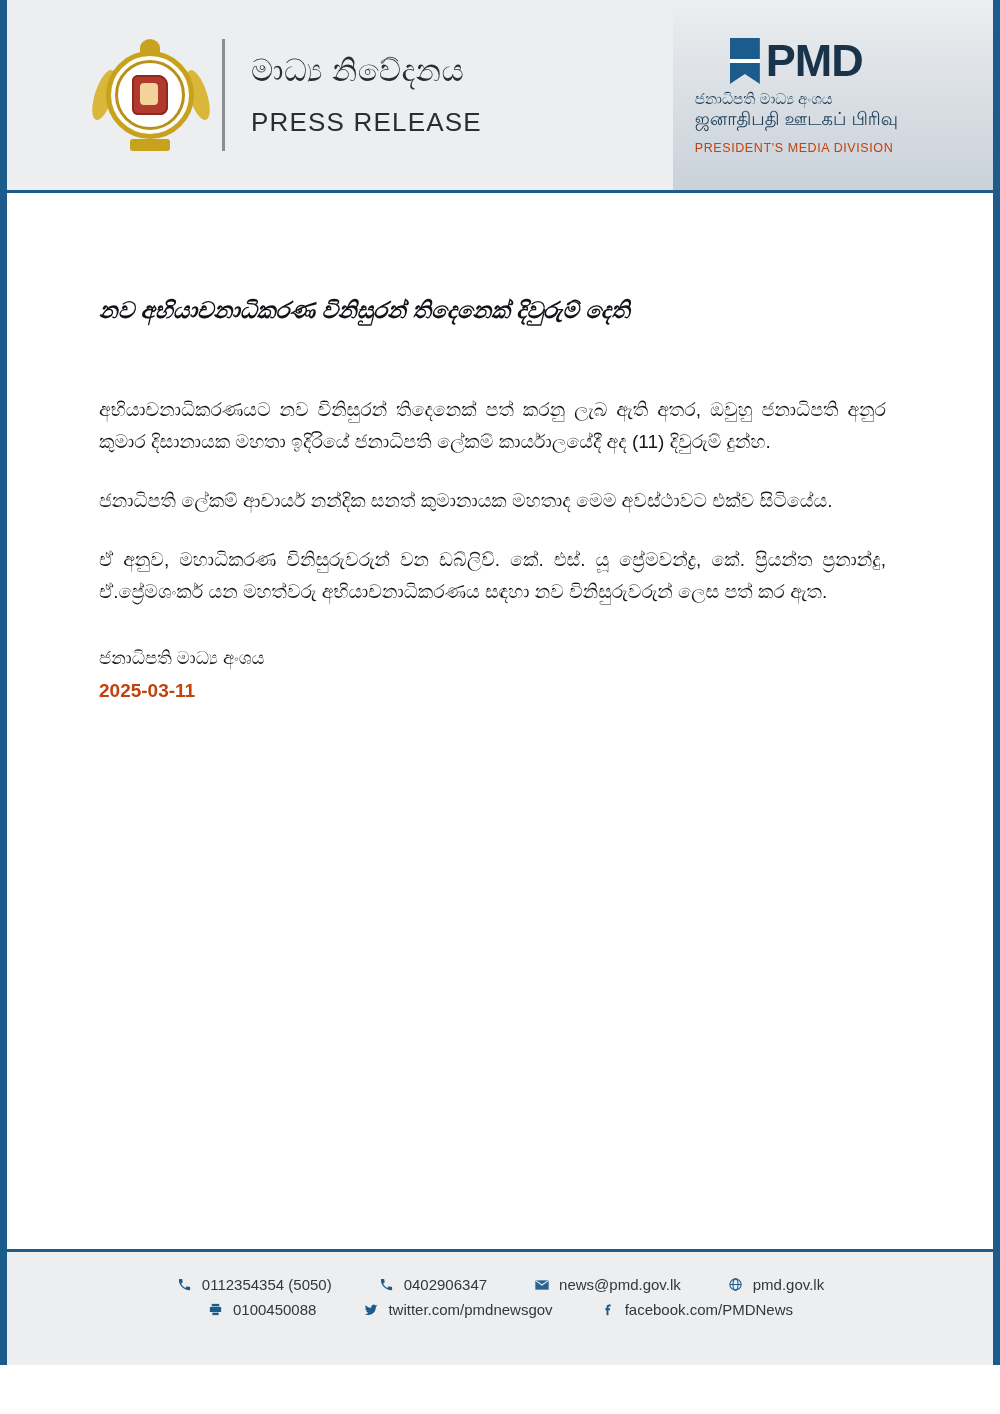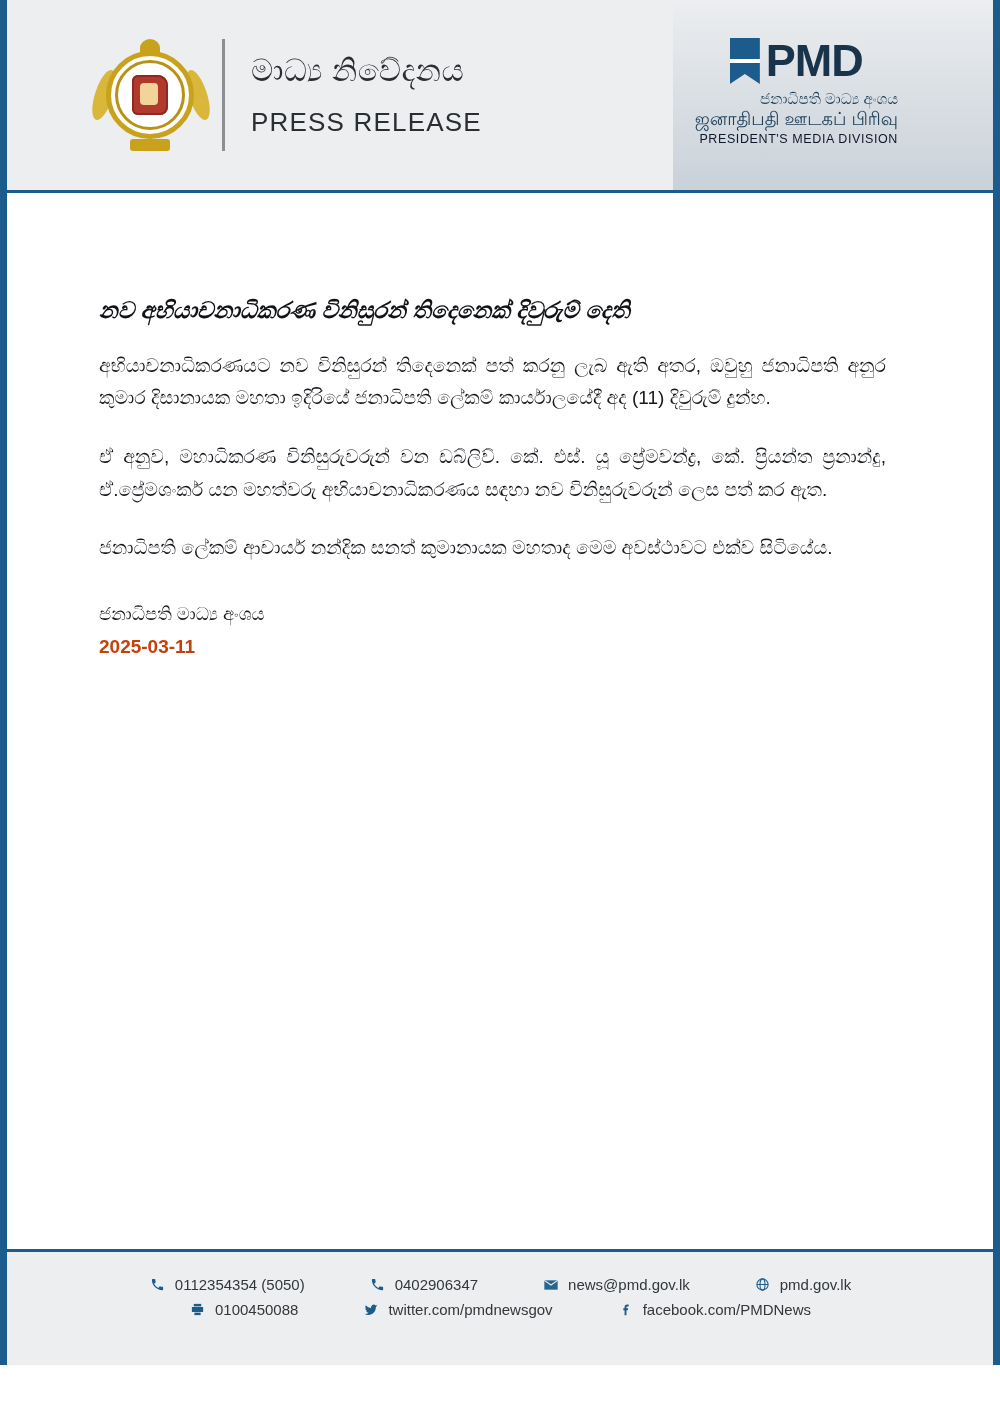--- a/index.html
+++ b/index.html
@@ -138,21 +138,21 @@
     color: #2a2d31;
     letter-spacing: 1.2px;
     margin-top: 17px;
   }
 
   
   .pmd {
     position: absolute;
     right: 95px;
     top: 38px;
-    text-align: right;
+    text-align: left;
     z-index: 2;
   }
   .pmd-top {
     display: flex;
     align-items: center;
     justify-content: center;
     gap: 6px;
   }
   .pmd-flag {
     width: 30px; height: 46px;
@@ -161,33 +161,33 @@
   }
   .pmd-word {
     font-size: 45px;
     font-weight: bold;
     color: #18334a;
     letter-spacing: -1px;
     line-height: 0.95;
   }
   .pmd-sub1 { font-size: 15px; color: #1b3c57; margin-top: 6px; }
   .pmd-sub2 { font-size: 18px; color: #1b3c57; margin-top: 1px; }
-  .pmd-sub3 { font-size: 12.5px; color: #0f172a; letter-spacing: 0.6px; margin-top: 0; }
+  .pmd-sub3 { font-size: 12.5px; color: #c2410c; letter-spacing: 0.6px; margin-top: 9px; }
 
   
   .content {
     padding: 100px 92px 0 92px;
   }
   .doc-title {
     font-size: 23px;
     font-weight: bold;
     font-style: italic;
     color: #111317;
     line-height: 1.5;
-    margin: 0 0 22px 0;
+    margin: 0 0 66px 0;
   }
   .para {
     font-size: 19px;
     color: #15181c;
     line-height: 1.72;
     text-align: justify;
     margin: 0 15px 26px 0;
   }
   .signature {
     font-size: 18px;
@@ -209,21 +209,21 @@
     height: 116px;
     background: #eceef0;
     border-top: 3px solid #1c5c8c;
     padding-top: 16px;
     box-sizing: border-box;
   }
   .footer-row {
     display: flex;
     justify-content: center;
     align-items: center;
-    gap: 64px;
+    gap: 46px;
     margin-top: 8px;
   }
   .fitem {
     display: flex;
     align-items: center;
     gap: 9px;
     font-size: 15px;
     color: #33373c;
     white-space: nowrap;
   }
@@ -270,22 +270,22 @@
       <div class="pmd-sub1">ජනාධිපති මාධ්‍ය අංශය</div>
       <div class="pmd-sub2">ஜனாதிபதி ஊடகப் பிரிவு</div>
       <div class="pmd-sub3">PRESIDENT'S MEDIA DIVISION</div>
     </div>
   </div>
 
   <div class="content">
     <h1 class="doc-title">නව අභියාචනාධිකරණ විනිසුරන් තිදෙනෙක් දිවුරුම් දෙති</h1>
 
     <p class="para">අභියාචනාධිකරණයට නව විනිසුරන් තිදෙනෙක් පත් කරනු ලැබ ඇති අතර, ඔවුහු ජනාධිපති අනුර කුමාර දිසානායක මහතා ඉදිරියේ ජනාධිපති ලේකම් කාර්යාලයේදී අද (11) දිවුරුම් දුන්හ.</p>
+    <p class="para">ජනාධිපති ලේකම් ආචාර්ය නන්දික සනත් කුමානායක මහතාද මෙම අවස්ථාවට එක්ව සිටියේය.</p>
     <p class="para">ඒ අනුව, මහාධිකරණ විනිසුරුවරුන් වන ඩබ්ලිව්. කේ. එස්. යූ ප්‍රේමවන්ද්‍ර,  කේ. ප්‍රියන්ත ප්‍රනාන්දු, ඒ.ප්‍රේමශංකර් යන මහත්වරු අභියාචනාධිකරණය සඳහා නව විනිසුරුවරුන් ලෙස පත් කර ඇත.</p>
-    <p class="para">ජනාධිපති ලේකම් ආචාර්ය නන්දික සනත් කුමානායක මහතාද මෙම අවස්ථාවට එක්ව සිටියේය.</p>
 
     <div class="signature">
       <div>ජනාධිපති මාධ්‍ය අංශය</div>
       <div class="sig-date">2025-03-11</div>
     </div>
   </div>
 
   <div class="footer">
     <div class="footer-row">
 

